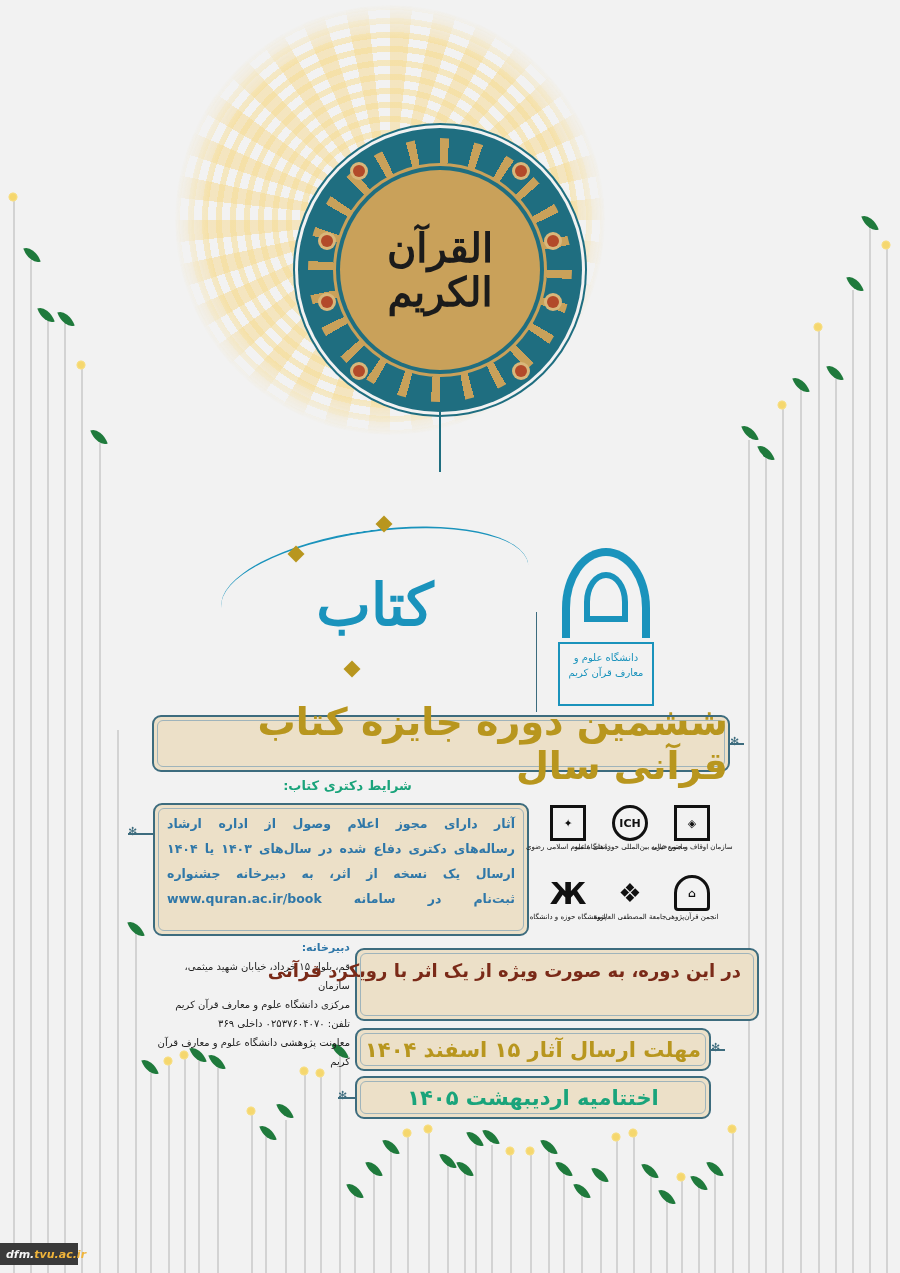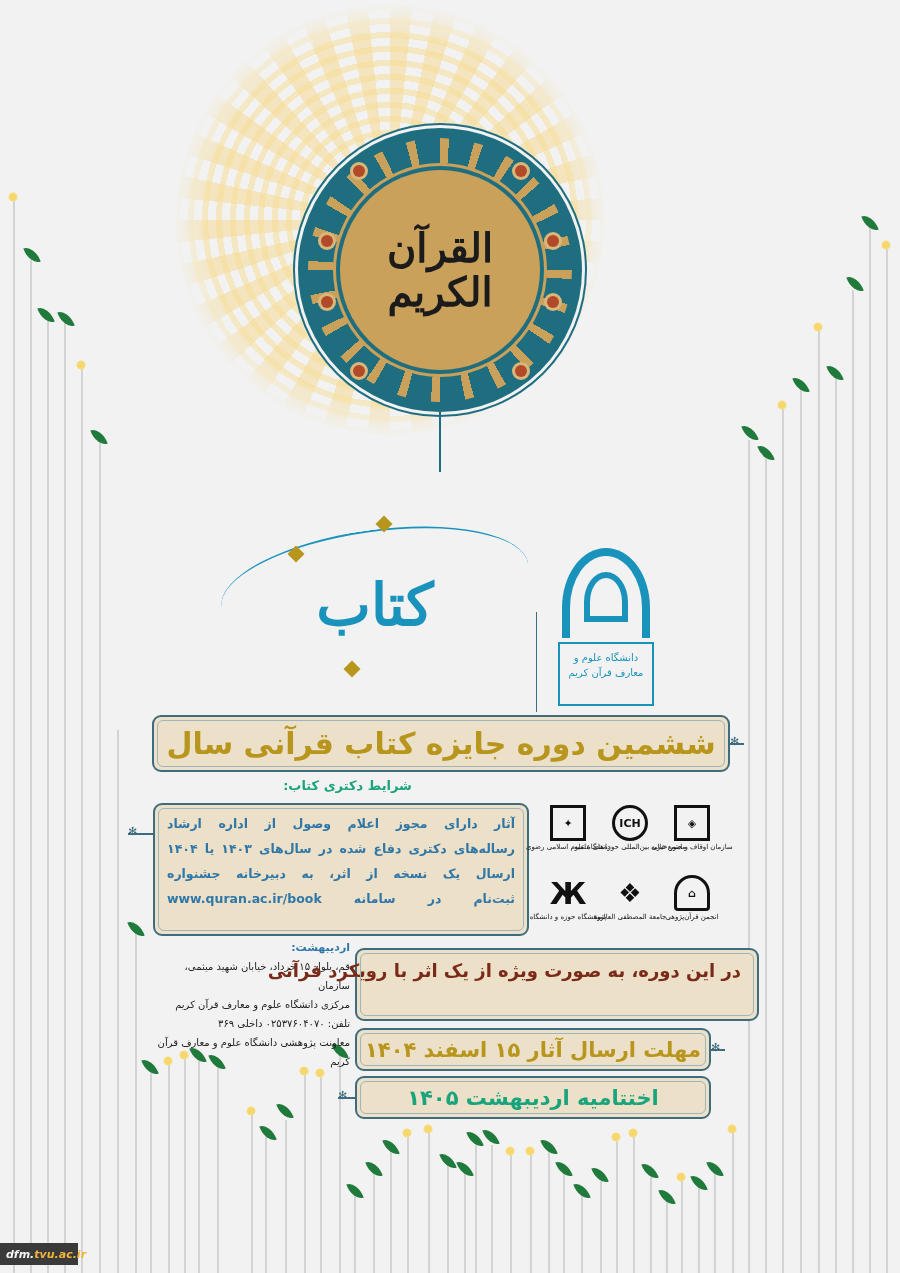--- a/index.html
+++ b/index.html
@@ -80,21 +80,21 @@
   .box {
     position:absolute; box-sizing:border-box;
     background:#ece0c8; border:2px solid #3d6c7e; border-radius:9px;
   }
   .box::before {
     content:""; position:absolute; inset:3px; border:1px solid #9fb4bb; border-radius:6px; pointer-events:none;
   }
   .title-box { left:152px; top:715px; width:578px; height:57px; }
   .title-box .txt {
     position:absolute; inset:0; display:flex; align-items:center; justify-content:center;
-    font-size:30px; font-weight:bold; color:#b8961e; direction:rtl;
+    font-size:38px; font-weight:bold; color:#b8961e; direction:rtl;
   }
   .cond-heading {
     left:150px; top:778px; width:395px; text-align:center; direction:rtl;
     font-size:13px; font-weight:bold; color:#1aa47b;
   }
   .cond-box { left:153px; top:803px; width:376px; height:133px; padding:6px 12px; }
   .cond-box .line {
     direction:rtl; text-align:justify; text-align-last:justify;
     font-size:12.5px; font-weight:bold; color:#2f77a8; line-height:25px; white-space:nowrap;
   }
@@ -307,21 +307,21 @@
     <div class="mark" style="border:none; font-size:26px;">❖</div>
     <div class="cap">جامعة المصطفی العالمیة</div>
   </div>
   <div class="plogo" style="right:124px; top:70px;">
     <div class="mark" style="border:none; font-size:30px;">Ж</div>
     <div class="cap">پژوهشگاه حوزه و دانشگاه</div>
   </div>
 </div>
 
 <div class="abs addr">
-  <div class="h">اردیبهشت:</div>
+  <div class="h">دبیرخانه:</div>
   <div>قم، بلوار ۱۵ خرداد، خیابان شهید میثمی، سازمان</div>
   <div>مرکزی دانشگاه علوم و معارف قرآن کریم</div>
   <div>تلفن: ۰۲۵۳۷۶۰۴۰۷۰     داخلی ۳۶۹</div>
   <div>معاونت پژوهشی دانشگاه علوم و معارف قرآن کریم</div>
 </div>
 
 <div class="box special-box">
   <div class="line">در این دوره، به صورت ویژه از یک اثر با رویکرد قرآنی</div>
 </div>
 

